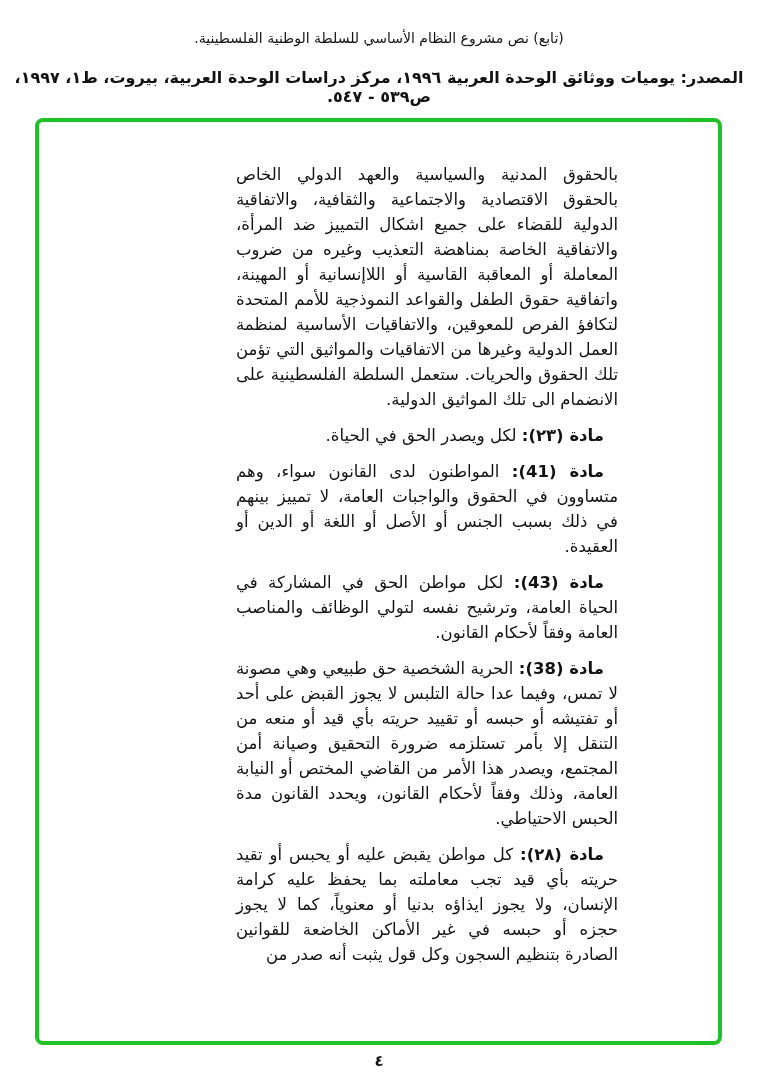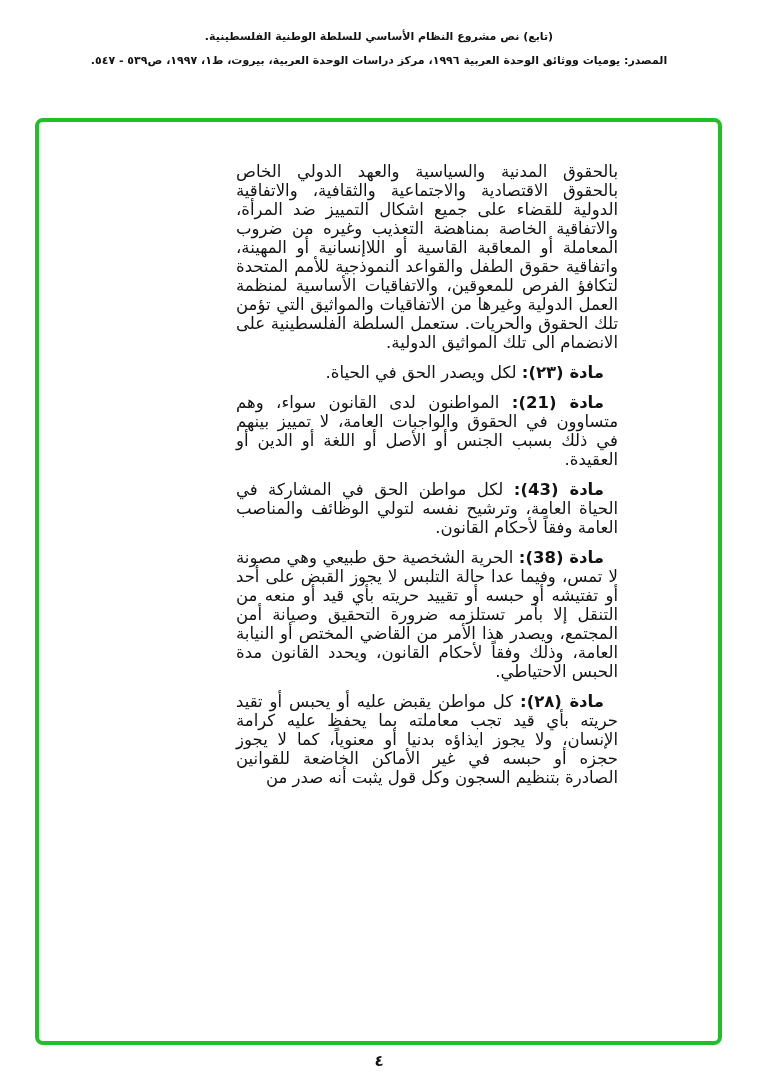--- a/index.html
+++ b/index.html
@@ -11,48 +11,48 @@
     overflow: hidden;
     font-family: "DejaVu Sans", sans-serif;
     color: #121212;
   }
   .doc-header {
     direction: rtl;
     text-align: center;
     padding-top: 30px;
   }
   .doc-title {
-    font-size: 11px;
-    font-weight: bold;
+    font-size: 14px;
+    font-weight: normal;
     letter-spacing: 0;
   }
   .doc-source {
-    font-size: 11px;
+    font-size: 16px;
     font-weight: bold;
-    margin-top: 11px;
+    margin-top: 22px;
   }
   .green-frame {
     position: absolute;
     left: 35px;
     top: 118px;
     width: 687px;
     height: 927px;
     border: 4px solid #1fc127;
     border-radius: 8px;
     background: #ffffff;
   }
   .text-column {
     position: absolute;
     top: 40px;
     right: 100px;
     width: 382px;
     direction: rtl;
     text-align: justify;
     font-size: 16.5px;
-    line-height: 19px;
+    line-height: 25px;
   }
   .para {
     margin-bottom: 11px;
     text-indent: 14px;
   }
   .para.no-indent { text-indent: 0; }
   .article-label { font-weight: bold; margin-top: 14px; }
   .page-footer {
     position: absolute;
     left: 0;
@@ -79,21 +79,21 @@
     <div class="text-column">
 
       <p class="para no-indent">بالحقوق المدنية والسياسية والعهد الدولي الخاص بالحقوق الاقتصادية والاجتماعية والثقافية، والاتفاقية الدولية للقضاء على جميع اشكال التمييز ضد المرأة، والاتفاقية الخاصة بمناهضة التعذيب وغيره من ضروب المعاملة أو المعاقبة القاسية أو اللاإنسانية أو المهينة، واتفاقية حقوق الطفل والقواعد النموذجية للأمم المتحدة لتكافؤ الفرص للمعوقين، والاتفاقيات الأساسية لمنظمة العمل الدولية وغيرها من الاتفاقيات والمواثيق التي تؤمن تلك الحقوق والحريات. ستعمل السلطة الفلسطينية على الانضمام الى تلك المواثيق الدولية.</p>
 
       <p class="para">
         <span class="article-label">مادة (٢٣):</span>
         <span>لكل ويصدر الحق في الحياة.</span>
       </p>
 
       <p class="para">
-        <span class="article-label">مادة (21):</span>
+        <span class="article-label">مادة (41):</span>
         <span>المواطنون لدى القانون سواء، وهم متساوون في الحقوق والواجبات العامة، لا تمييز بينهم في ذلك بسبب الجنس أو الأصل أو اللغة أو الدين أو العقيدة.</span>
       </p>
 
 
       <p class="para">
         <span class="article-label">مادة (43):</span>
         <span>لكل مواطن الحق في المشاركة في الحياة العامة، وترشيح نفسه لتولي الوظائف والمناصب العامة وفقاً لأحكام القانون.</span>
       </p>
 
       <p class="para">

